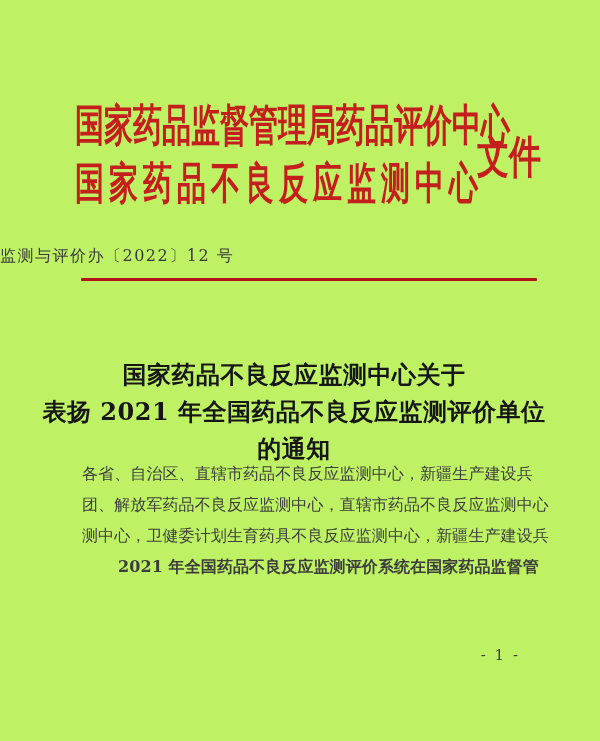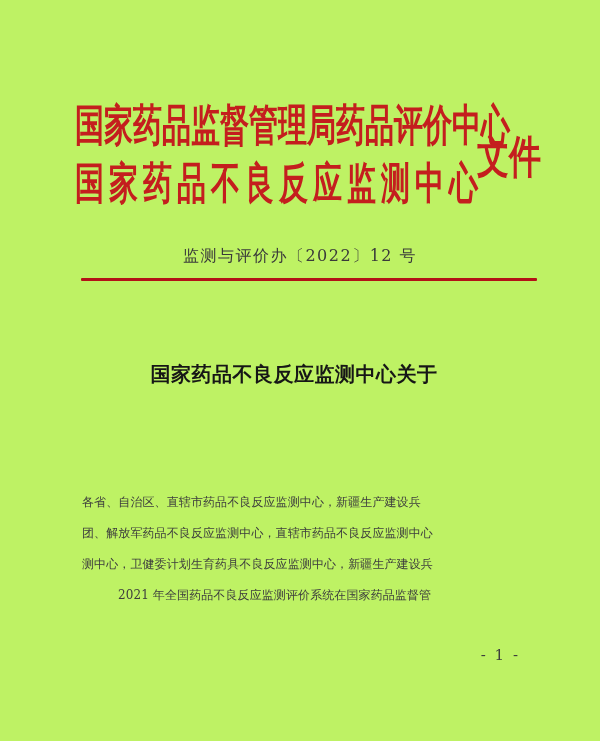--- a/index.html
+++ b/index.html
@@ -43,21 +43,20 @@
     transform: scaleY(1.4);
     transform-origin: left top;
   }
 
   
   .doc-number {
     position: absolute;
     left: 0;
     right: 0;
     top: 246px;
-    text-align: center;
     font-size: 16px;
     letter-spacing: 1.5px;
     color: #3a3a3a;
   }
 
   
   .red-rule {
     position: absolute;
     left: 81px;
     width: 456px;
@@ -69,38 +68,38 @@
 
   
   .title-block {
     position: absolute;
     left: 0;
     right: 12px;
     top: 356px;
     text-align: center;
     color: #161616;
     font-weight: bold;
-    font-size: 20px;
+    font-size: 24px;
     line-height: 37px;
     letter-spacing: 0.5px;
   }
 
   
   .body-block {
     position: absolute;
     left: 82px;
     width: 455px;
-    top: 487px;
+    top: 458px;
     color: #3d3d3d;
-    font-size: 12px;
+    font-size: 16px;
     line-height: 31px;
     letter-spacing: 0.1px;
     white-space: nowrap;
   }
-  .body-line.indent { padding-left: 36px; }
+  .body-line.indent { padding-left: 36px; font-weight: bold; }
 
   
   .page-number {
     position: absolute;
     right: 80px;
     top: 646px;
     font-size: 15px;
     letter-spacing: 2px;
     color: #3d3d3d;
   }
@@ -113,20 +112,22 @@
   <div class="masthead-line masthead-line1">国家药品监督管理局药品评价中心</div>
   <div class="masthead-line masthead-line2">国家药品不良反应监测中心</div>
   <div class="masthead-suffix">文件</div>
 
   <div class="doc-number">监测与评价办〔2022〕12 号</div>
 
   <div class="red-rule"></div>
 
   <div class="title-block">
     <div class="title-line">国家药品不良反应监测中心关于</div>
+    <div class="title-line">表扬 2021 年全国药品不良反应监测评价单位</div>
+    <div class="title-line">的通知</div>
   </div>
 
   <div class="body-block">
     <div class="body-line">各省、自治区、直辖市药品不良反应监测中心，新疆生产建设兵</div>
     <div class="body-line">团、解放军药品不良反应监测中心，直辖市药品不良反应监测中心</div>
     <div class="body-line">测中心，卫健委计划生育药具不良反应监测中心，新疆生产建设兵</div>
     <div class="body-line indent">2021 年全国药品不良反应监测评价系统在国家药品监督管</div>
   </div>
 
   <div class="page-number">- 1 -</div>

